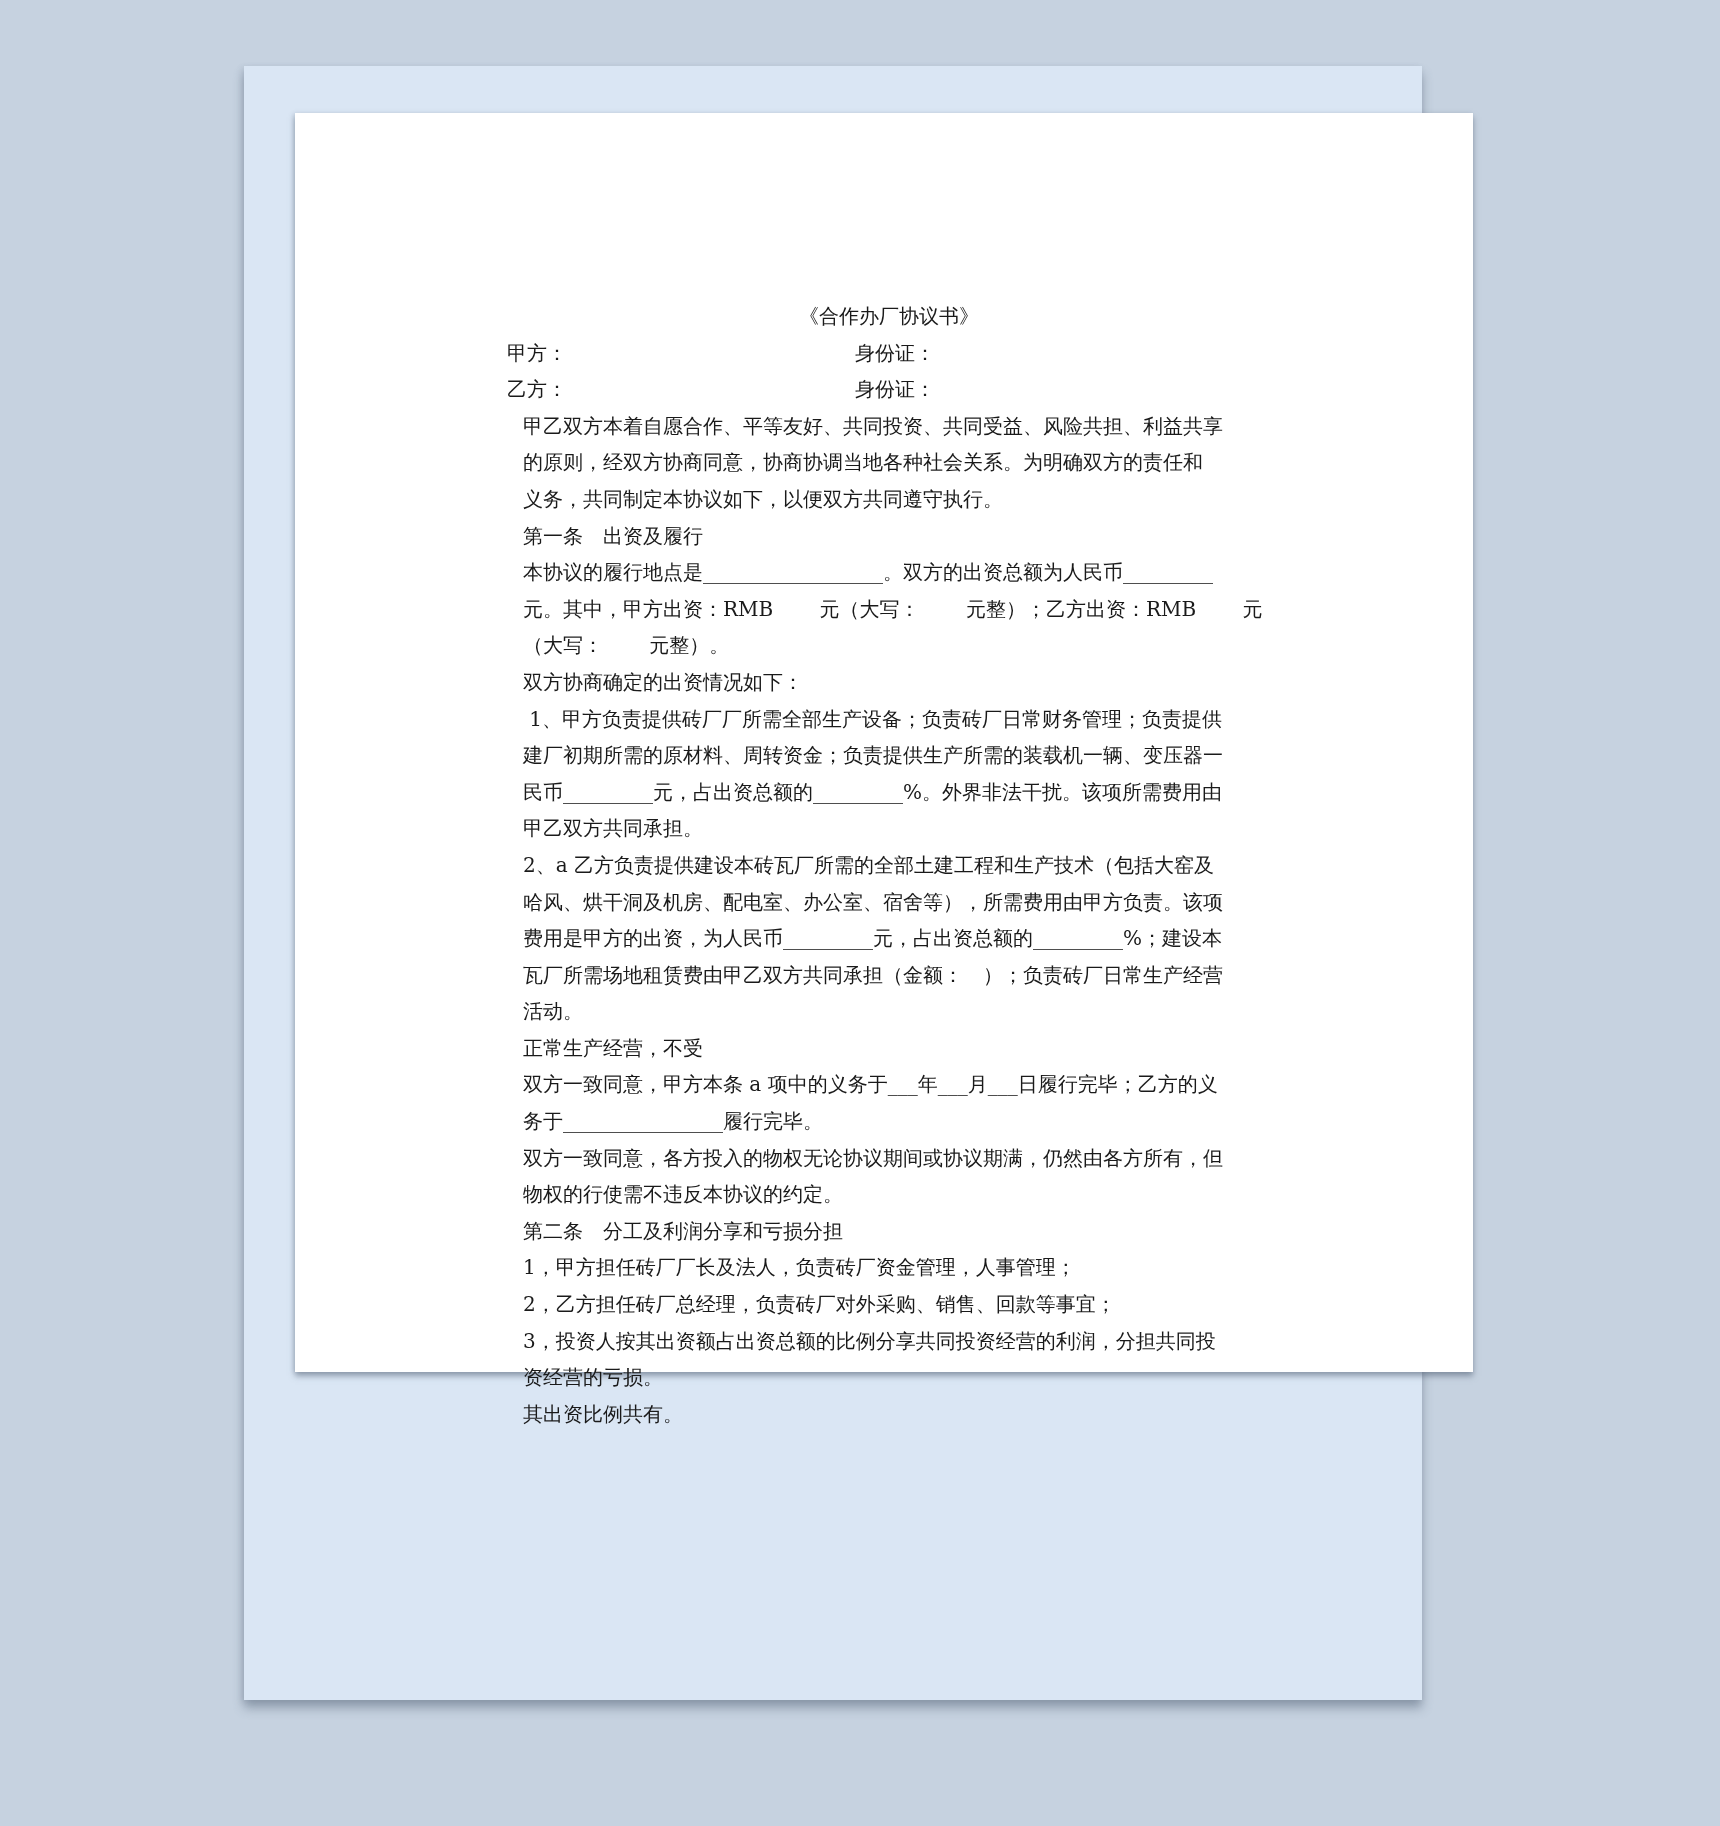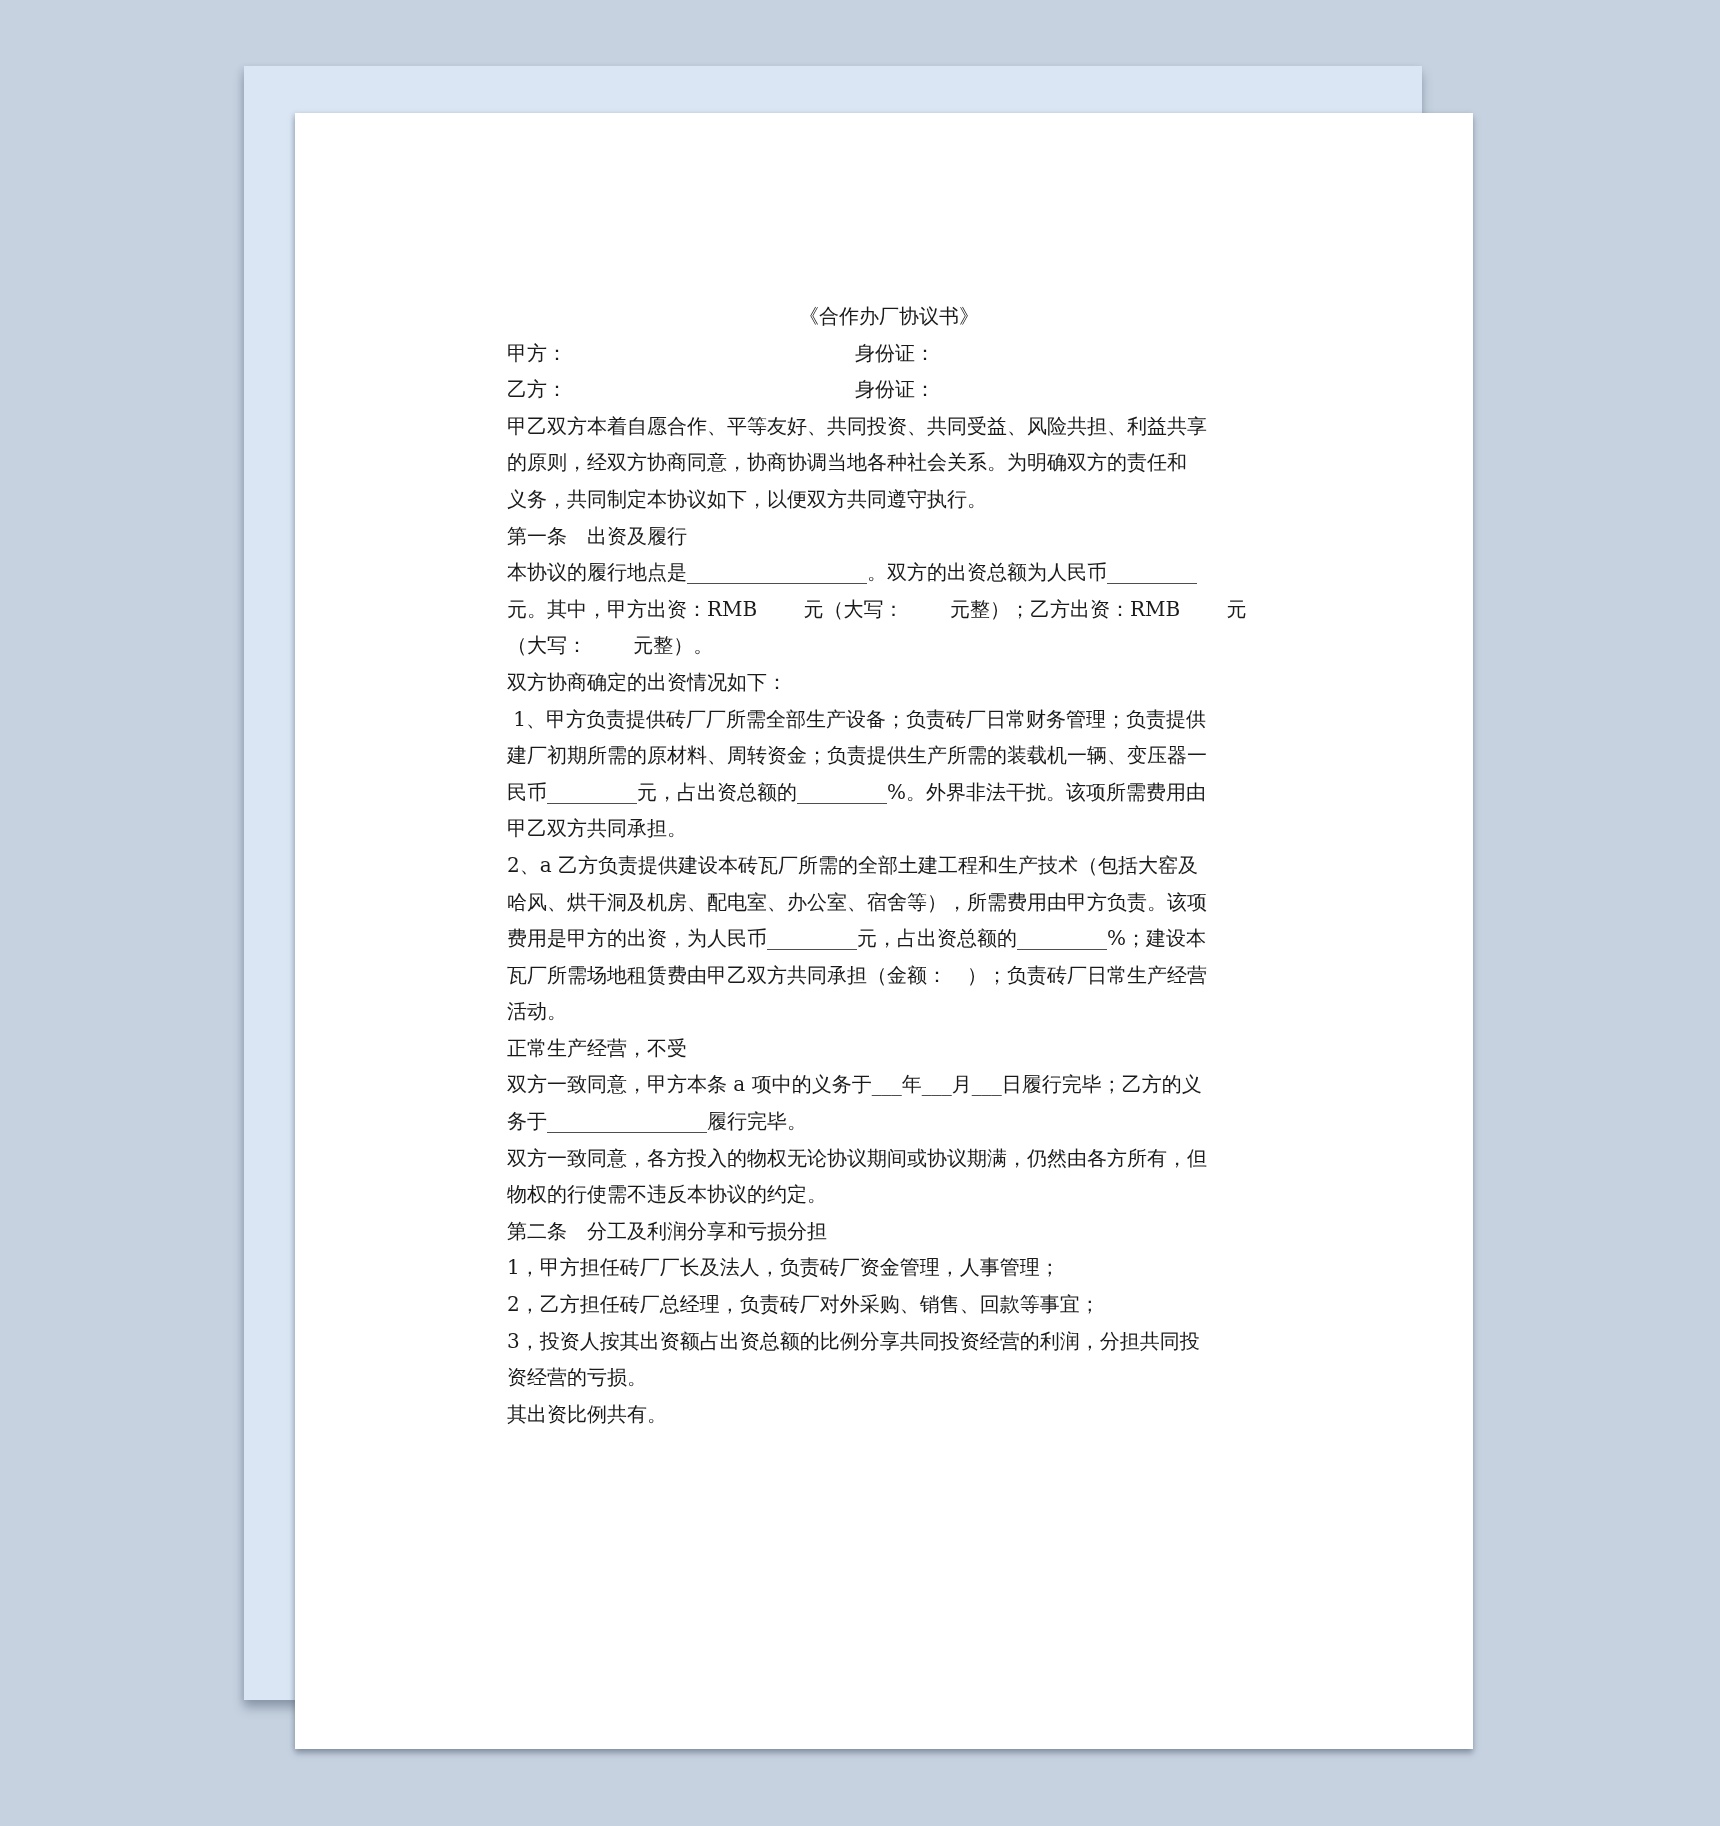--- a/index.html
+++ b/index.html
@@ -7,30 +7,30 @@
     width:1720px; height:1826px; background:#c6d2e0;
     position:relative; overflow:hidden;
     font-family: "DejaVu Serif", "Liberation Serif", serif;
   }
   .back-page {
     position:absolute; left:244px; top:66px; width:1178px; height:1634px;
     background:#dae6f4;
     box-shadow: 0 8px 10px rgba(80,95,115,0.45), -2px 2px 6px rgba(80,95,115,0.15);
   }
   .front-page {
-    position:absolute; left:295px; top:113px; width:1178px; height:1636px;
+    position:absolute; left:295px; top:113px; width:1178px; height:1259px;
     background:#ffffff;
     box-shadow: 0 4px 6px rgba(80,95,115,0.55), -2px 0 4px rgba(80,95,115,0.12);
   }
   .doc {
     position:absolute; left:212px; top:185px; width:764px;
     font-size:20px; color:#1a1a1a; line-height:36.6px;
   }
   .title { text-align:center; margin-left:0; }
-  .line { white-space:pre; }
+  .line { white-space:pre;margin-left:16px; }
   .party { position:relative; height:36.6px; }
   .party .id { position:absolute; left:348px; top:0;text-align:center; }
 </style>
 </head>
 <body>
 
 <div class="back-page"></div>
 
 <div class="front-page">
   <div class="doc">

